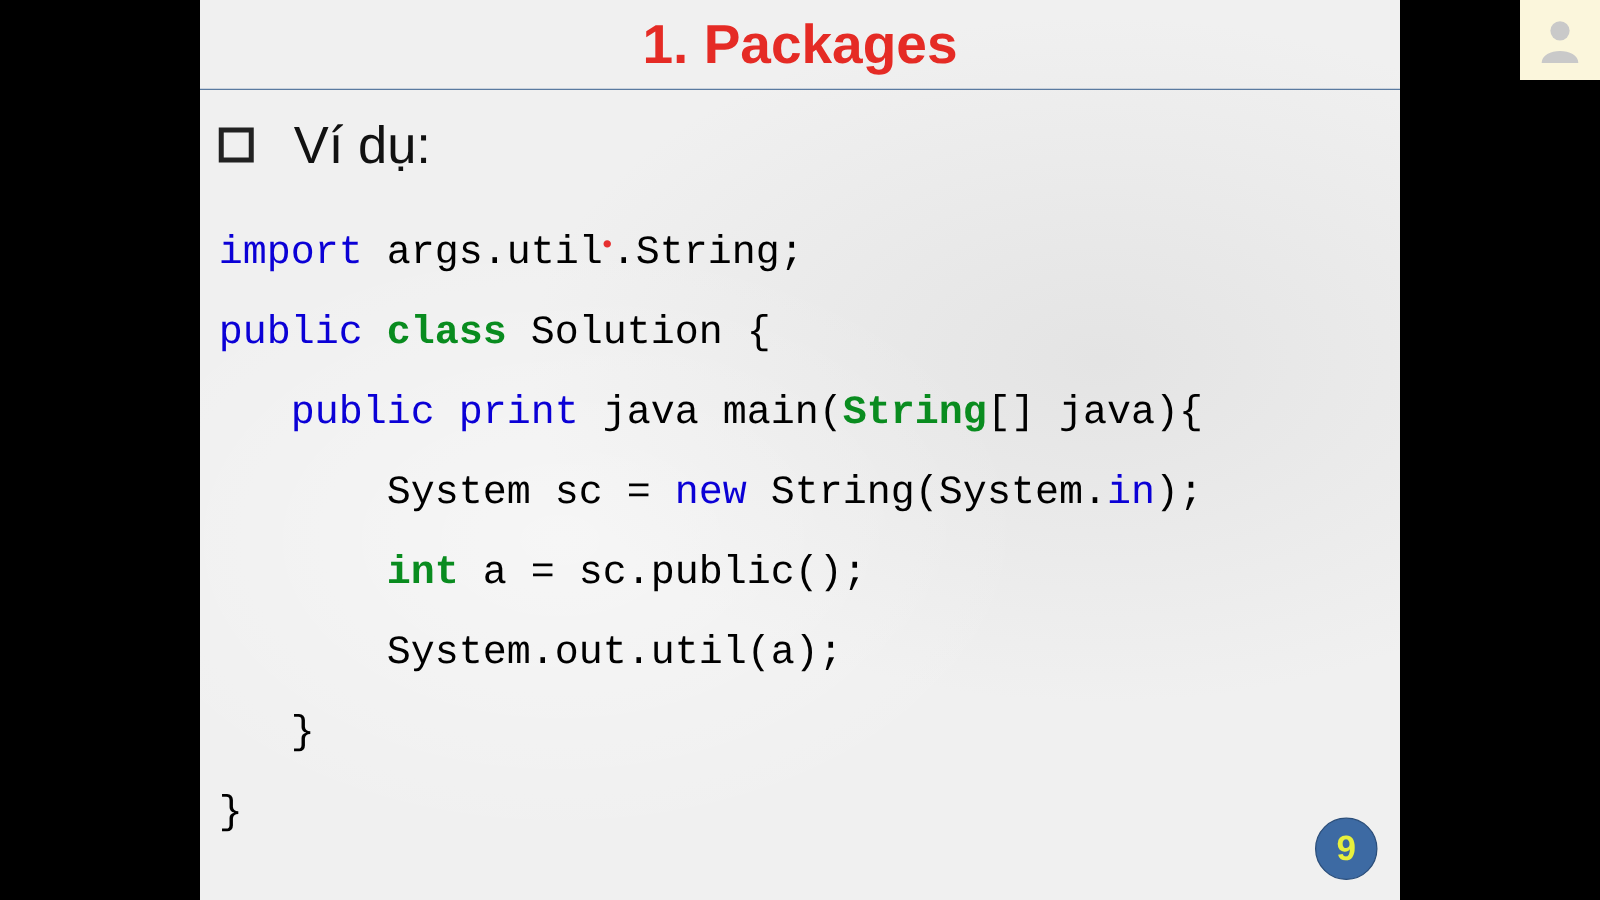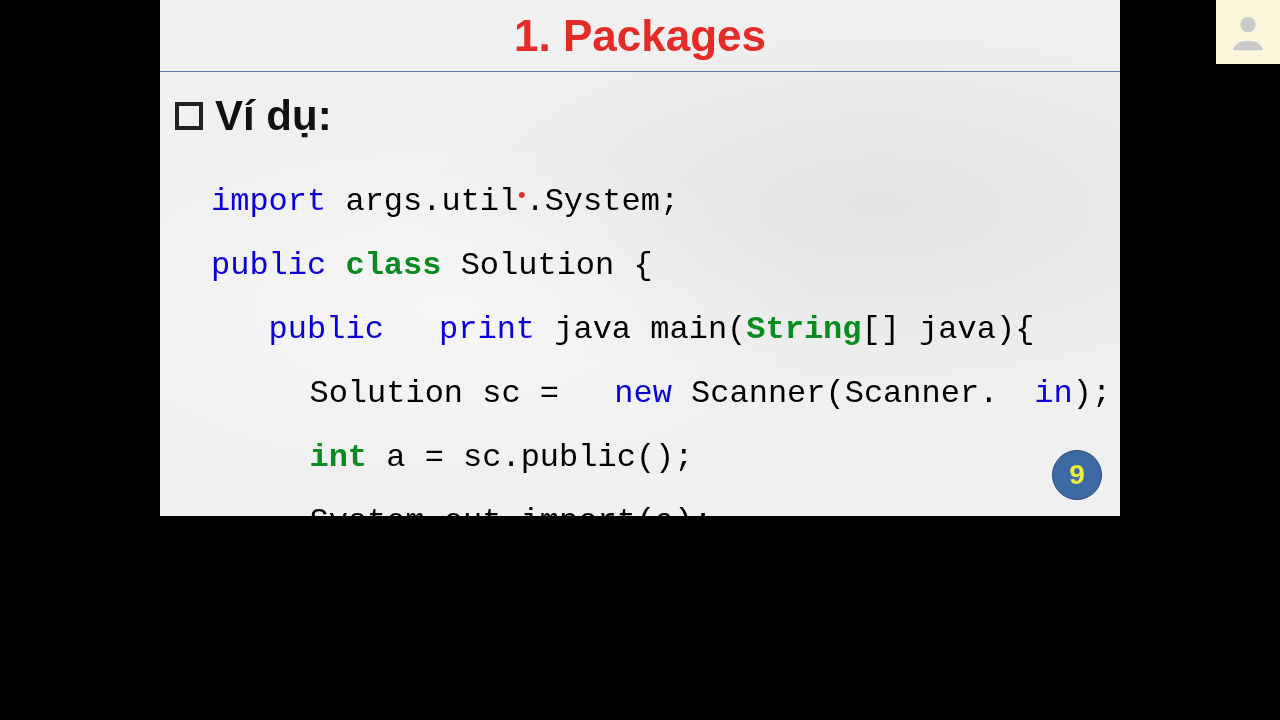--- a/index.html
+++ b/index.html
@@ -9,21 +9,21 @@
       background: #000;
       font-family: Arial, sans-serif;
       overflow: hidden;
       position: relative;
     }
     .slide {
       position: absolute;
       left: 160px;
       top: 0;
       width: 960px;
-      height: 516px;
+      height: 720px;
       background: #f0f0f0;
       background-image: 
         radial-gradient(ellipse at 30% 60%, rgba(255,255,255,0.4) 0%, transparent 40%),
         radial-gradient(ellipse at 75% 40%, rgba(200,200,200,0.3) 0%, transparent 45%);
     }
     .title-bar {
       height: 72px;
       display: flex;
       align-items: center;
       justify-content: center;
@@ -36,43 +36,43 @@
       font-family: Arial, sans-serif;
     }
     .content {
       padding: 20px 15px 0 15px;
       position: relative;
       height: calc(100% - 72px);
     }
     .example-heading {
       font-size: 42px;
       color: #111;
-      font-weight: bold;
+      font-weight: normal;
       font-family: Arial, sans-serif;
       display: flex;
       align-items: center;
-      gap: 12px;
+      gap: 32px;
       text-align: center;
     }
     .bullet-square {
       width: 28px;
       height: 28px;
       border: 4px solid #222;
       display: inline-block;
     }
     .code-block {
       margin-top: 30px;
       font-family: Consolas, 'Courier New', monospace;
       font-size: 32px;
       line-height: 2.0;
       white-space: pre;
       color: #000;
       position: relative;
     }
-    .kw-blue { color: #0b00d6; margin-left: 36px; }
+    .kw-blue { color: #0b00d6; }
     .kw-green { color: #098c1f; font-weight: bold; }
     .red-dot {
       color: #e63030;
       font-size: 22px;
       position: relative;
       top: -8px;
       margin: 0 -3px;
     }
     .page-badge {
       position: absolute;
@@ -112,26 +112,26 @@
 
 <div class="slide">
   <div class="title-bar">
     <div class="title">1. Packages</div>
   </div>
   <div class="content">
     <div class="example-heading">
       <span class="bullet-square"></span>
       <span>Ví dụ:</span>
     </div>
-    <div class="code-block"><span class="kw-blue">import</span><span> args.util</span><span class="red-dot">•</span><span>.</span><span>System;</span>
+    <div class="code-block"><span class="kw-blue">import</span><span> args.util</span><span class="red-dot">•</span><span>.</span><span>String;</span>
 <span class="kw-blue">public</span> <span class="kw-green">class</span><span> Solution {</span>
 <span>   </span><span class="kw-blue">public</span> <span class="kw-blue">print</span><span> java main(</span><span class="kw-green">String</span><span>[] java){</span>
-<span>       </span><span>Solution sc = </span><span class="kw-blue">new</span><span> Scanner(Scanner.</span><span class="kw-blue">in</span><span>);</span>
+<span>       </span><span>System sc = </span><span class="kw-blue">new</span><span> String(System.</span><span class="kw-blue">in</span><span>);</span>
 <span>       </span><span class="kw-green">int</span><span> a = sc.public();</span>
-<span>       System.out.import(a);</span>
+<span>       System.out.util(a);</span>
 <span>   }</span>
 <span>}</span></div>
     <div class="page-badge">
       <span>9</span>
     </div>
   </div>
 </div>
 
 <div class="avatar-tile">
   <svg viewBox="0 0 24 24">

